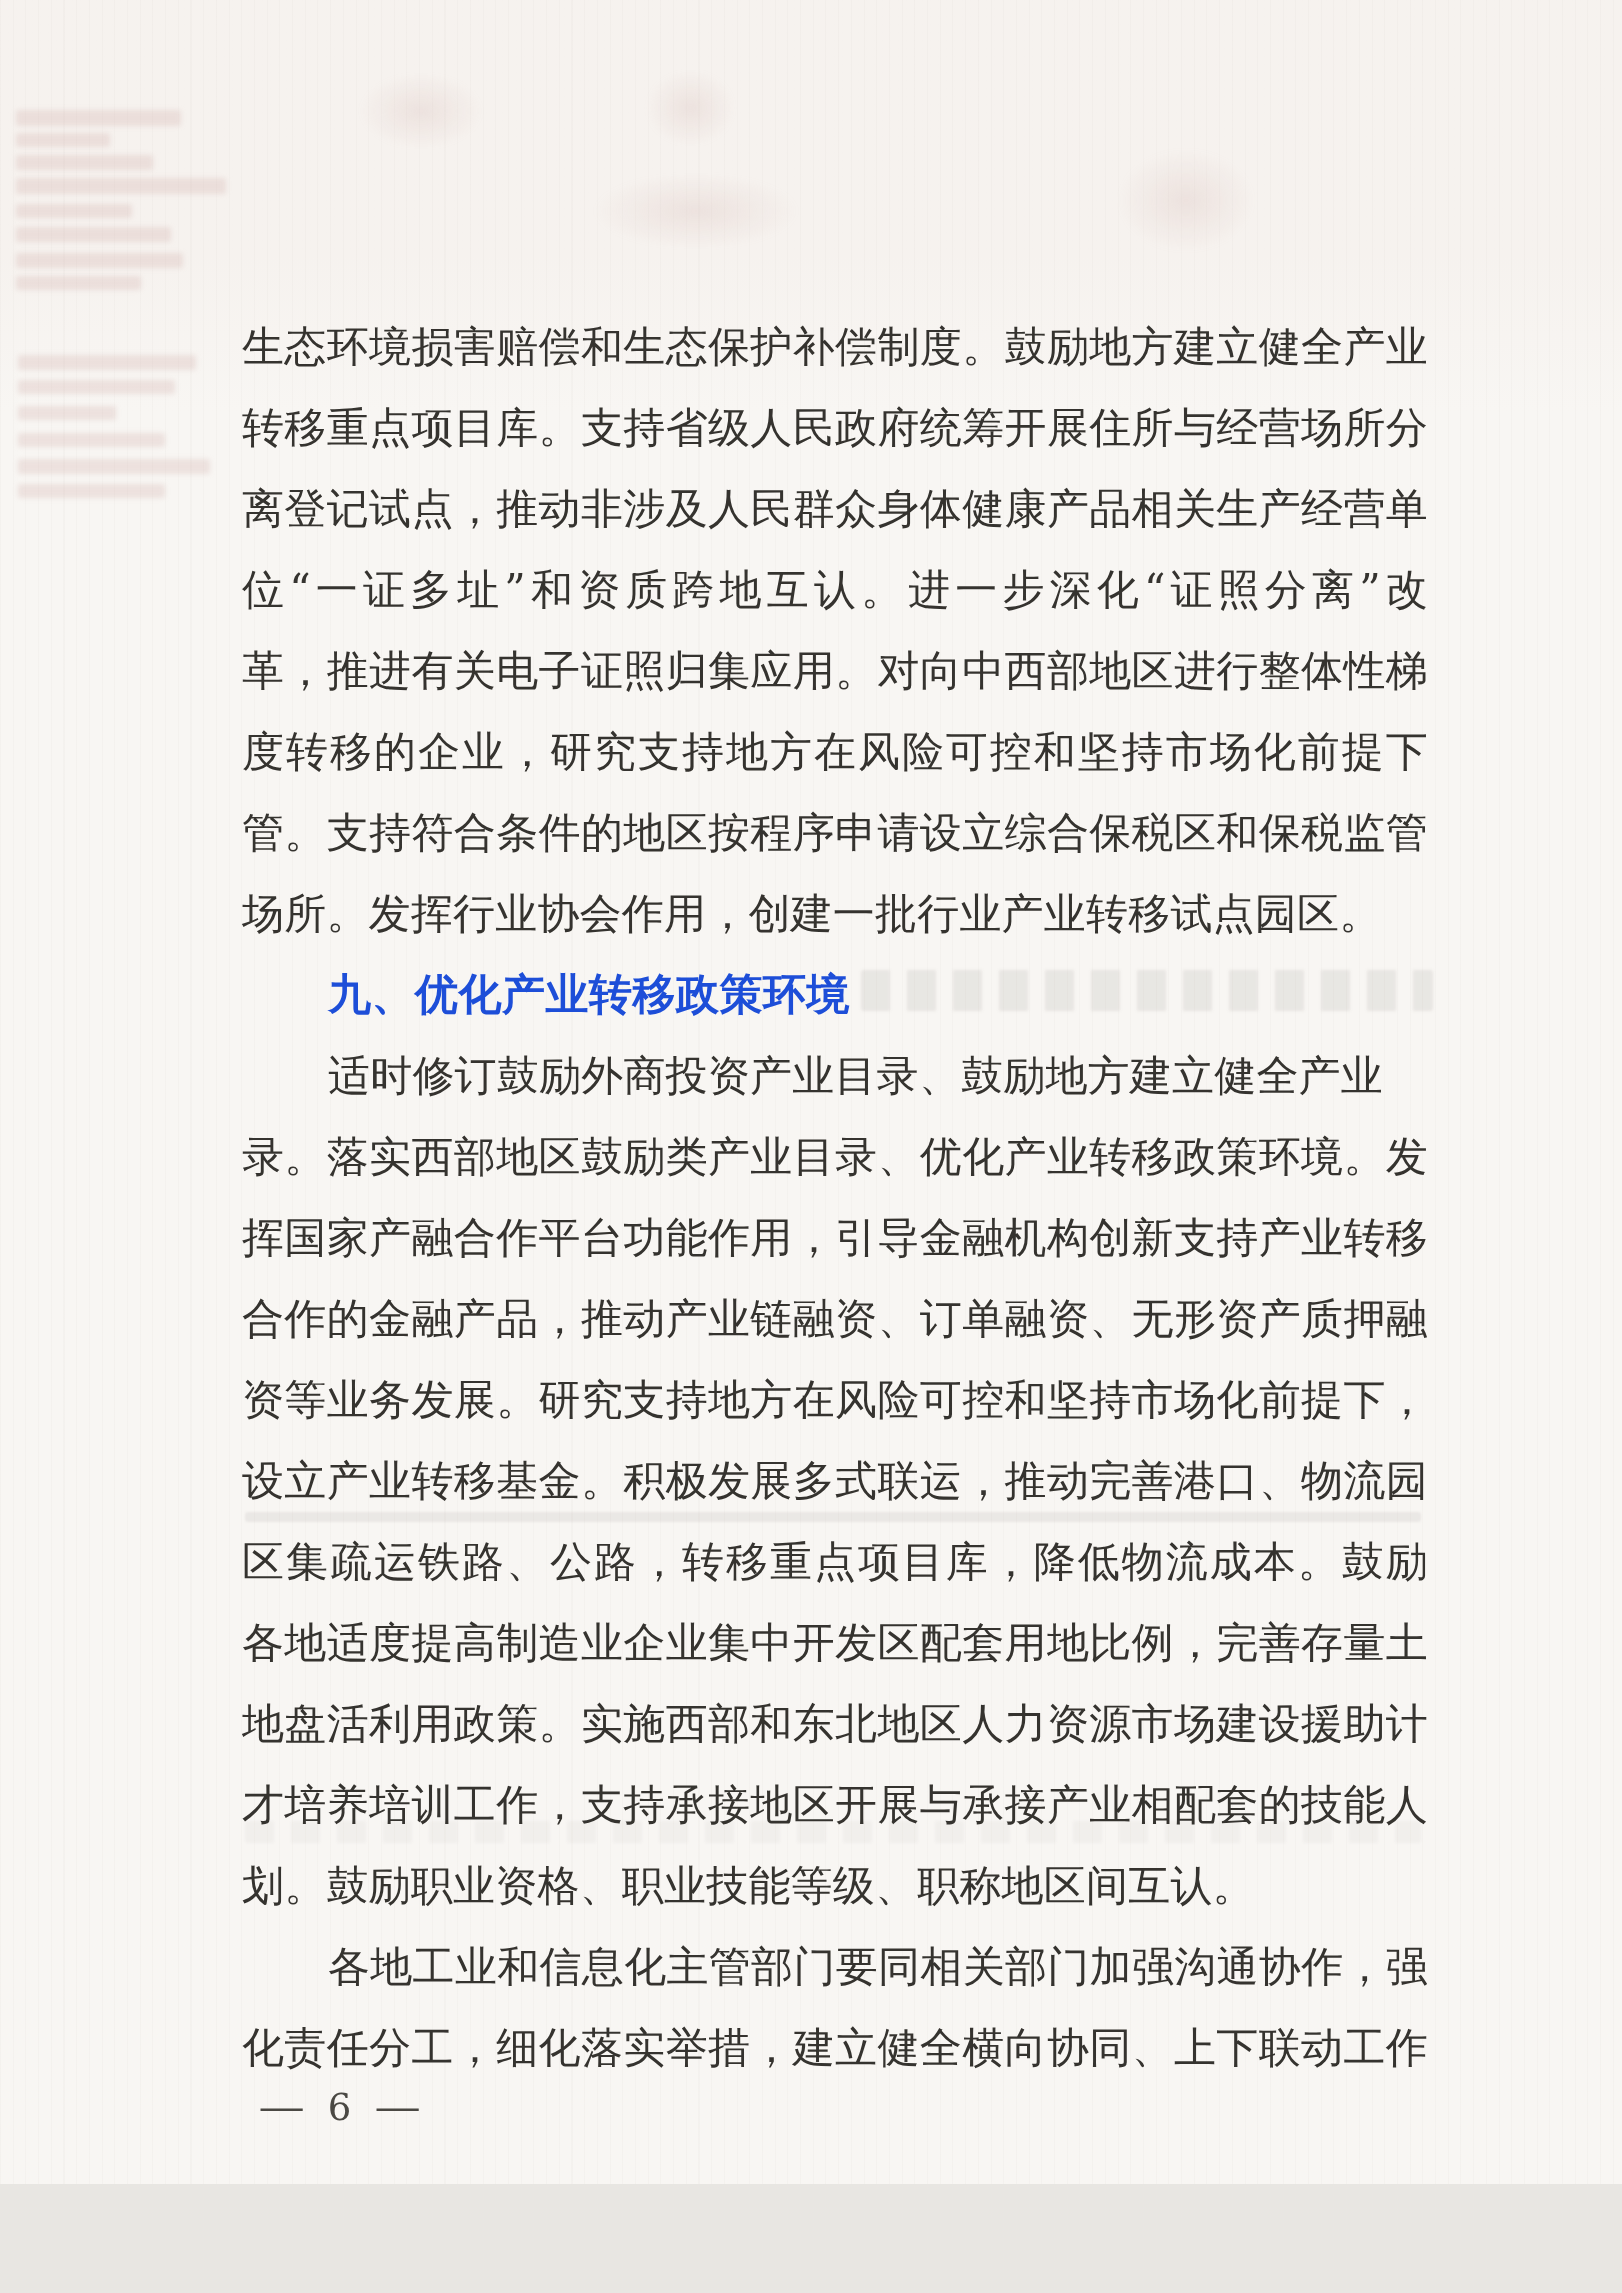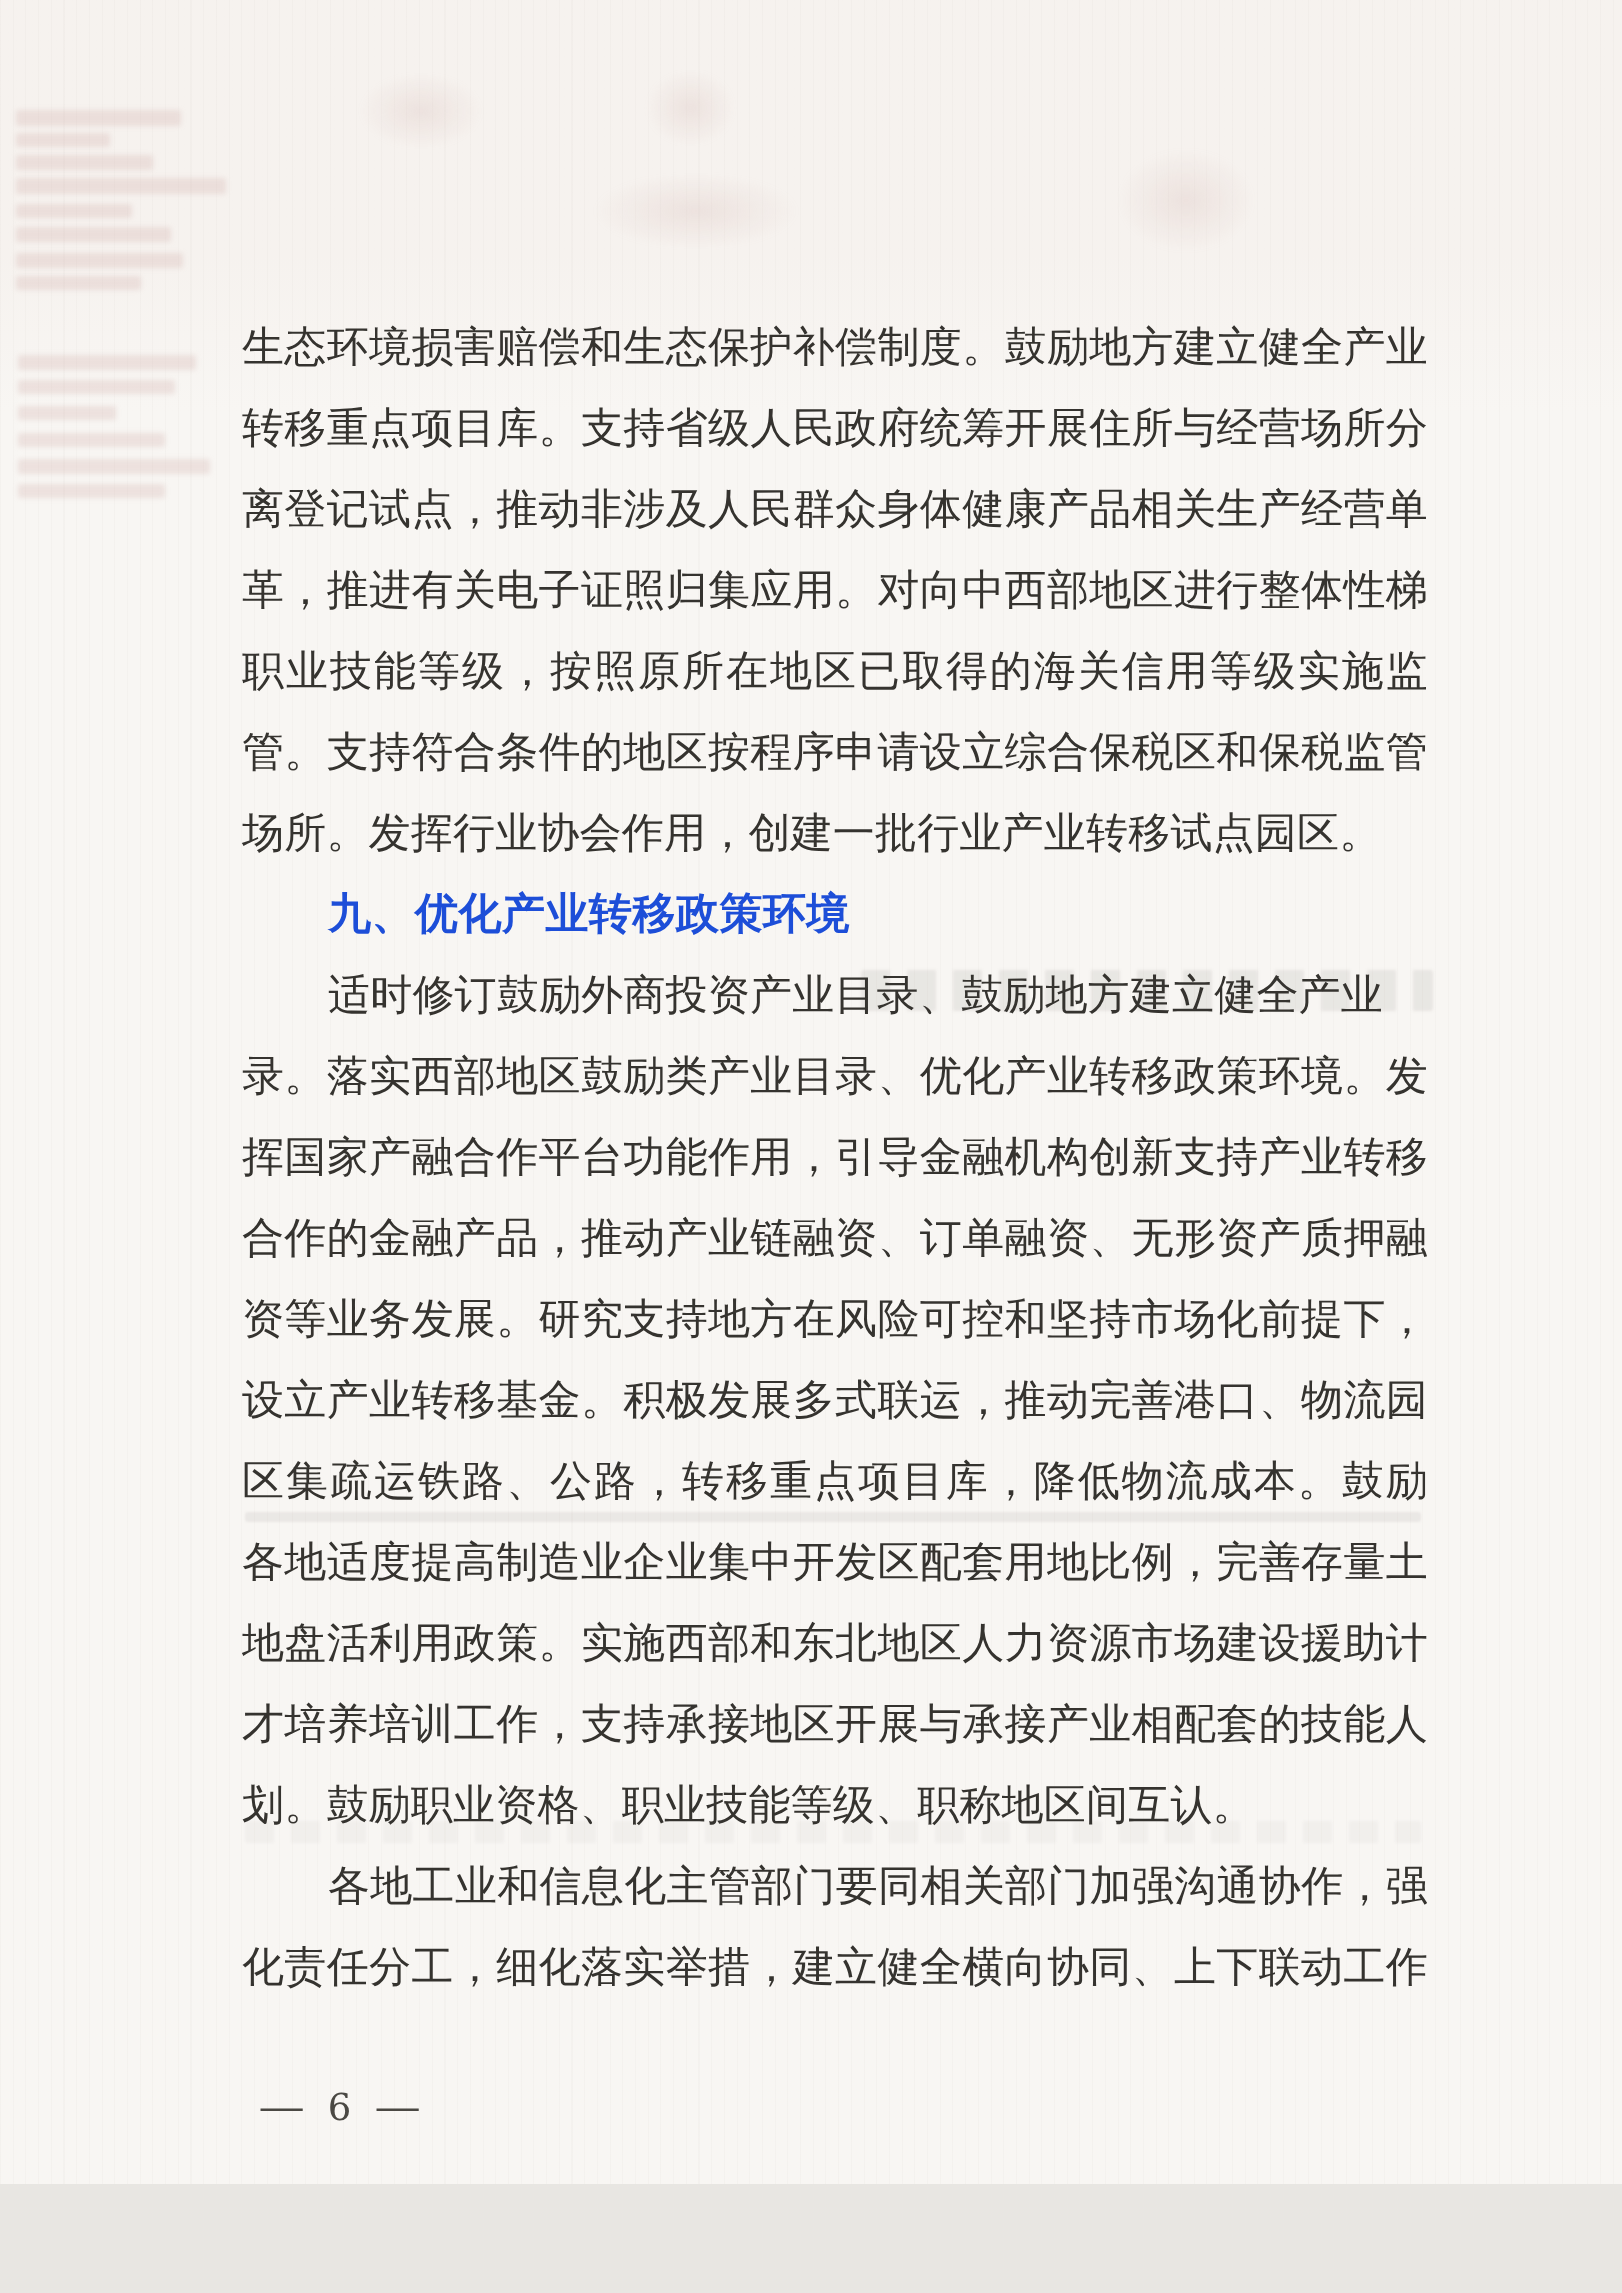--- a/index.html
+++ b/index.html
@@ -94,22 +94,23 @@
   <div class="blob" style="left:1088px;top:127px;width:196px;height:147px;"></div>
 
   <div class="bleed stripes" style="left:861px;top:970px;width:572px;height:41px;"></div>
   <div class="bleed gray" style="left:245px;top:1512px;width:1176px;height:9.8px;"></div>
   <div class="bleed stripes" style="left:245px;top:1821px;width:1176px;height:21.6px;opacity:0.45;"></div>
 
   <div class="textblock" id="textblock">
       <div class="line flush">生态环境损害赔偿和生态保护补偿制度。鼓励地方建立健全产业</div>
       <div class="line flush">转移重点项目库。支持省级人民政府统筹开展住所与经营场所分</div>
       <div class="line flush">离登记试点，推动非涉及人民群众身体健康产品相关生产经营单</div>
+      <div class="line flush">位“一证多址”和资质跨地互认。进一步深化“证照分离”改</div>
       <div class="line flush">革，推进有关电子证照归集应用。对向中西部地区进行整体性梯</div>
-      <div class="line flush">职业技能等级，按照原所在地区已取得的海关信用等级实施监</div>
+      <div class="line flush">度转移的企业，研究支持地方在风险可控和坚持市场化前提下</div>
       <div class="line flush">管。支持符合条件的地区按程序申请设立综合保税区和保税监管</div>
       <div class="line">场所。发挥行业协会作用，创建一批行业产业转移试点园区。</div>
       <div class="line heading indent">九、优化产业转移政策环境</div>
       <div class="line indent">适时修订鼓励外商投资产业目录、鼓励地方建立健全产业</div>
       <div class="line flush">录。落实西部地区鼓励类产业目录、优化产业转移政策环境。发</div>
       <div class="line flush">挥国家产融合作平台功能作用，引导金融机构创新支持产业转移</div>
       <div class="line flush">合作的金融产品，推动产业链融资、订单融资、无形资产质押融</div>
       <div class="line flush">资等业务发展。研究支持地方在风险可控和坚持市场化前提下，</div>
       <div class="line flush">设立产业转移基金。积极发展多式联运，推动完善港口、物流园</div>
       <div class="line flush">区集疏运铁路、公路，转移重点项目库，降低物流成本。鼓励</div>

